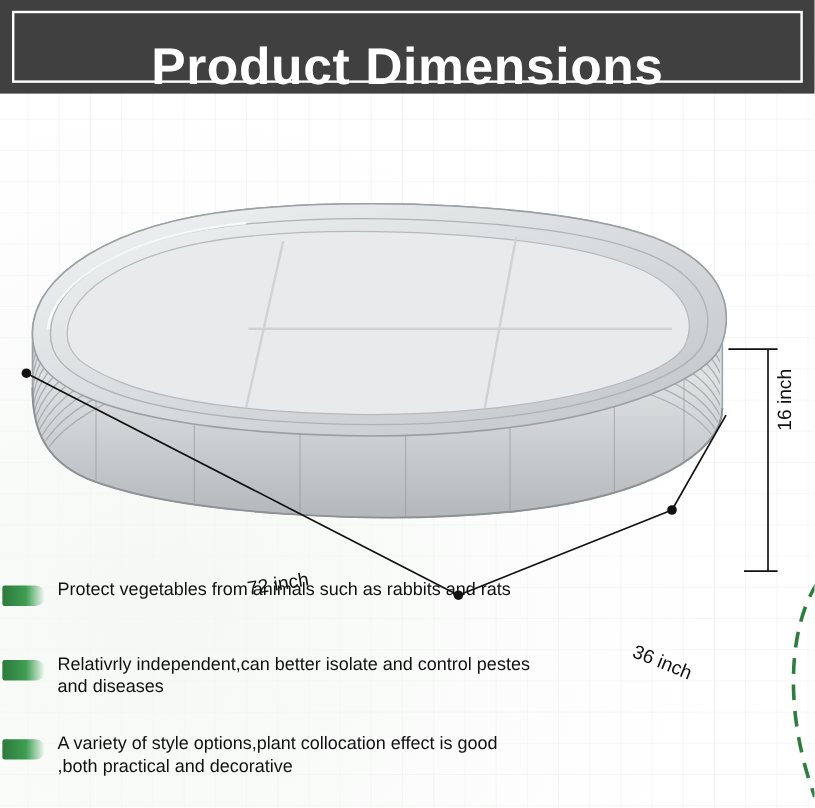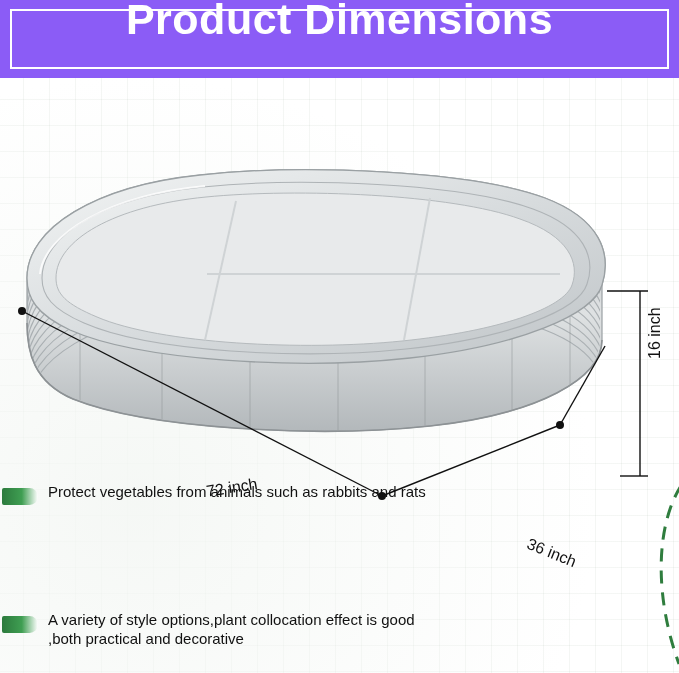--- a/index.html
+++ b/index.html
@@ -41,23 +41,23 @@
       radial-gradient(ellipse at 20% 75%, rgba(244,247,244,0.9) 0%, rgba(255,255,255,0) 60%);
     pointer-events:none;
   }
 
   
   .header {
     position: absolute;
     left: 0; top: 0;
     width: 679px;
     height: 78px;
-    background: #8b5cf6;
+    background: #404040;
     display: flex;
-    align-items: flex-start;
+    align-items: flex-end;
     justify-content: center;
   }
   .header-inner {
     position: absolute;
     left: 10px; top: 9px;
     width: 659px; height: 60px;
     border: 2px solid #ffffff;
     box-sizing: border-box;
   }
   .header-title {
@@ -293,20 +293,24 @@
     <div class="dim-label" id="dim-length">72 inch</div>
     <div class="dim-label" id="dim-width">36 inch</div>
     <div class="dim-label" id="dim-height">16 inch</div>
   </div>
 
   <div class="features">
     <div class="feature" id="feature-0">
       <div class="feature-bullet"></div>
       <div class="feature-text">Protect vegetables from animals such as rabbits and rats</div>
     </div>
+    <div class="feature" id="feature-1">
+      <div class="feature-bullet"></div>
+      <div class="feature-text">Relativrly independent,can better isolate and control pestes and diseases</div>
+    </div>
     <div class="feature" id="feature-2">
       <div class="feature-bullet"></div>
       <div class="feature-text">A variety of style options,plant collocation effect  is good ,both practical and decorative</div>
     </div>
   </div>
 
   <svg class="arc-decor" width="40" height="195" viewBox="0 0 40 195">
     <path d="M42,8 C18,45 14,115 40,186" fill="none" stroke="#2f7d3e" stroke-width="3" stroke-dasharray="13 9" stroke-linecap="butt"></path>
   </svg>
 

